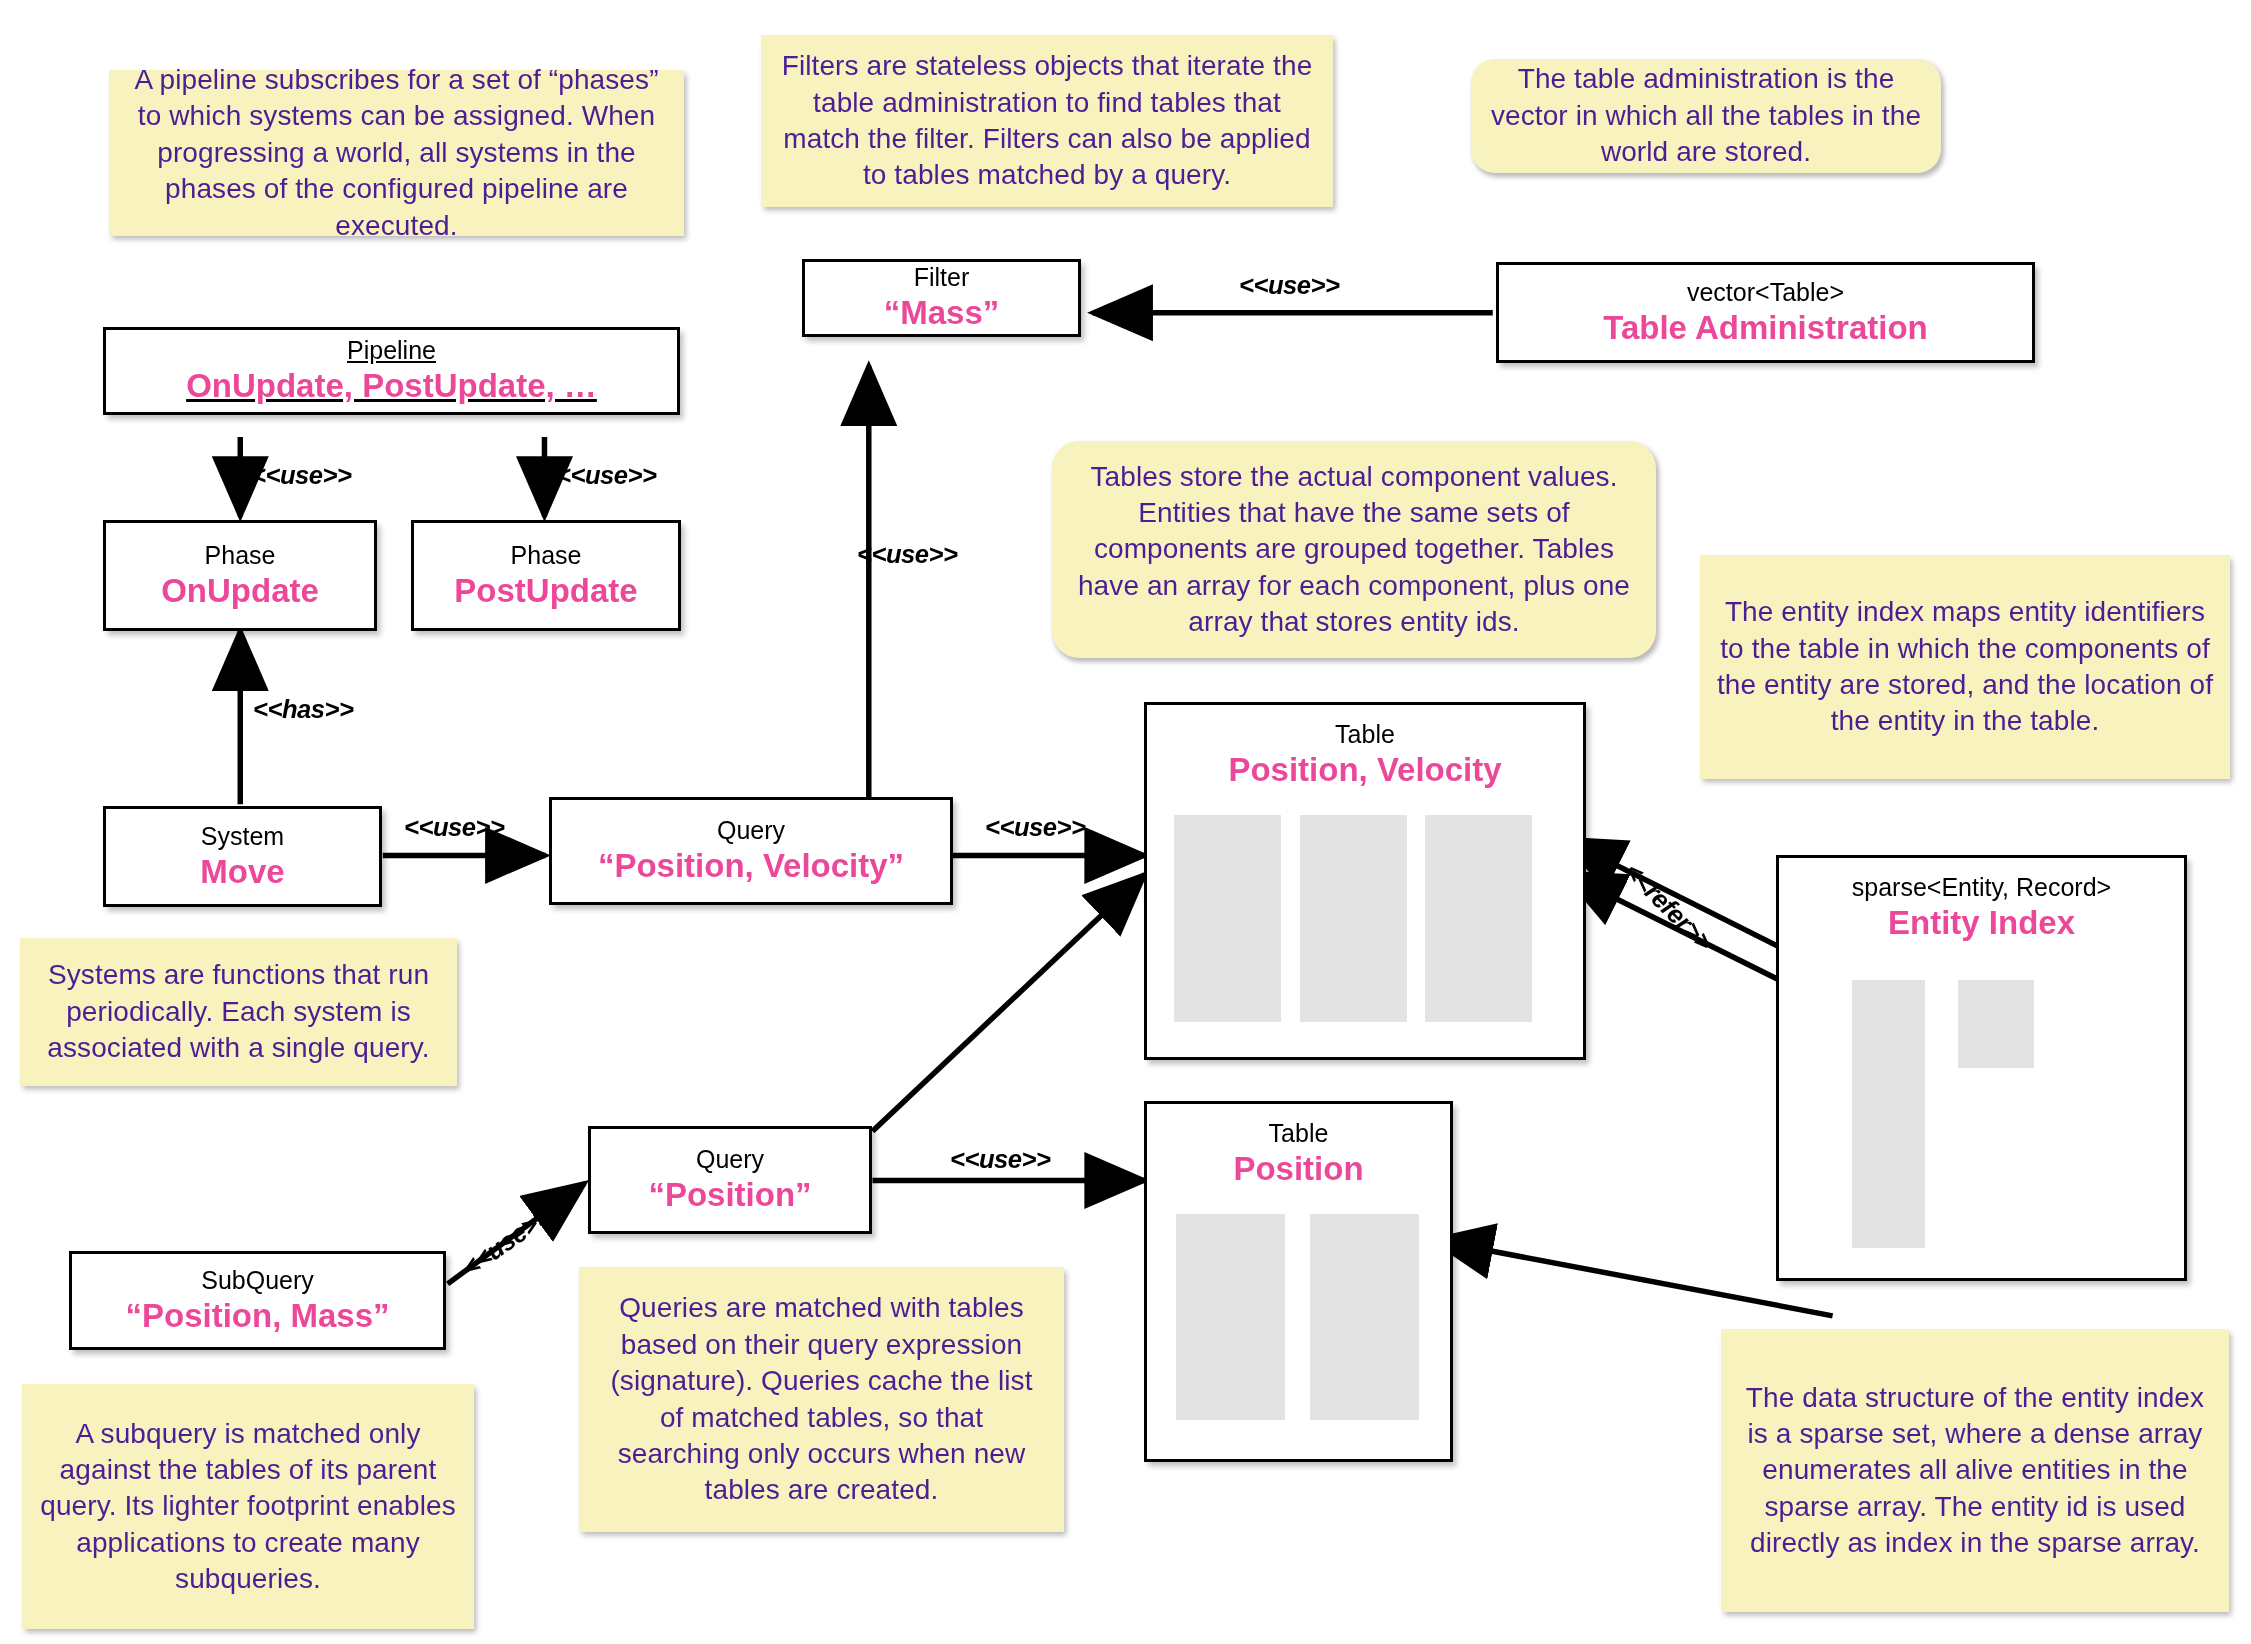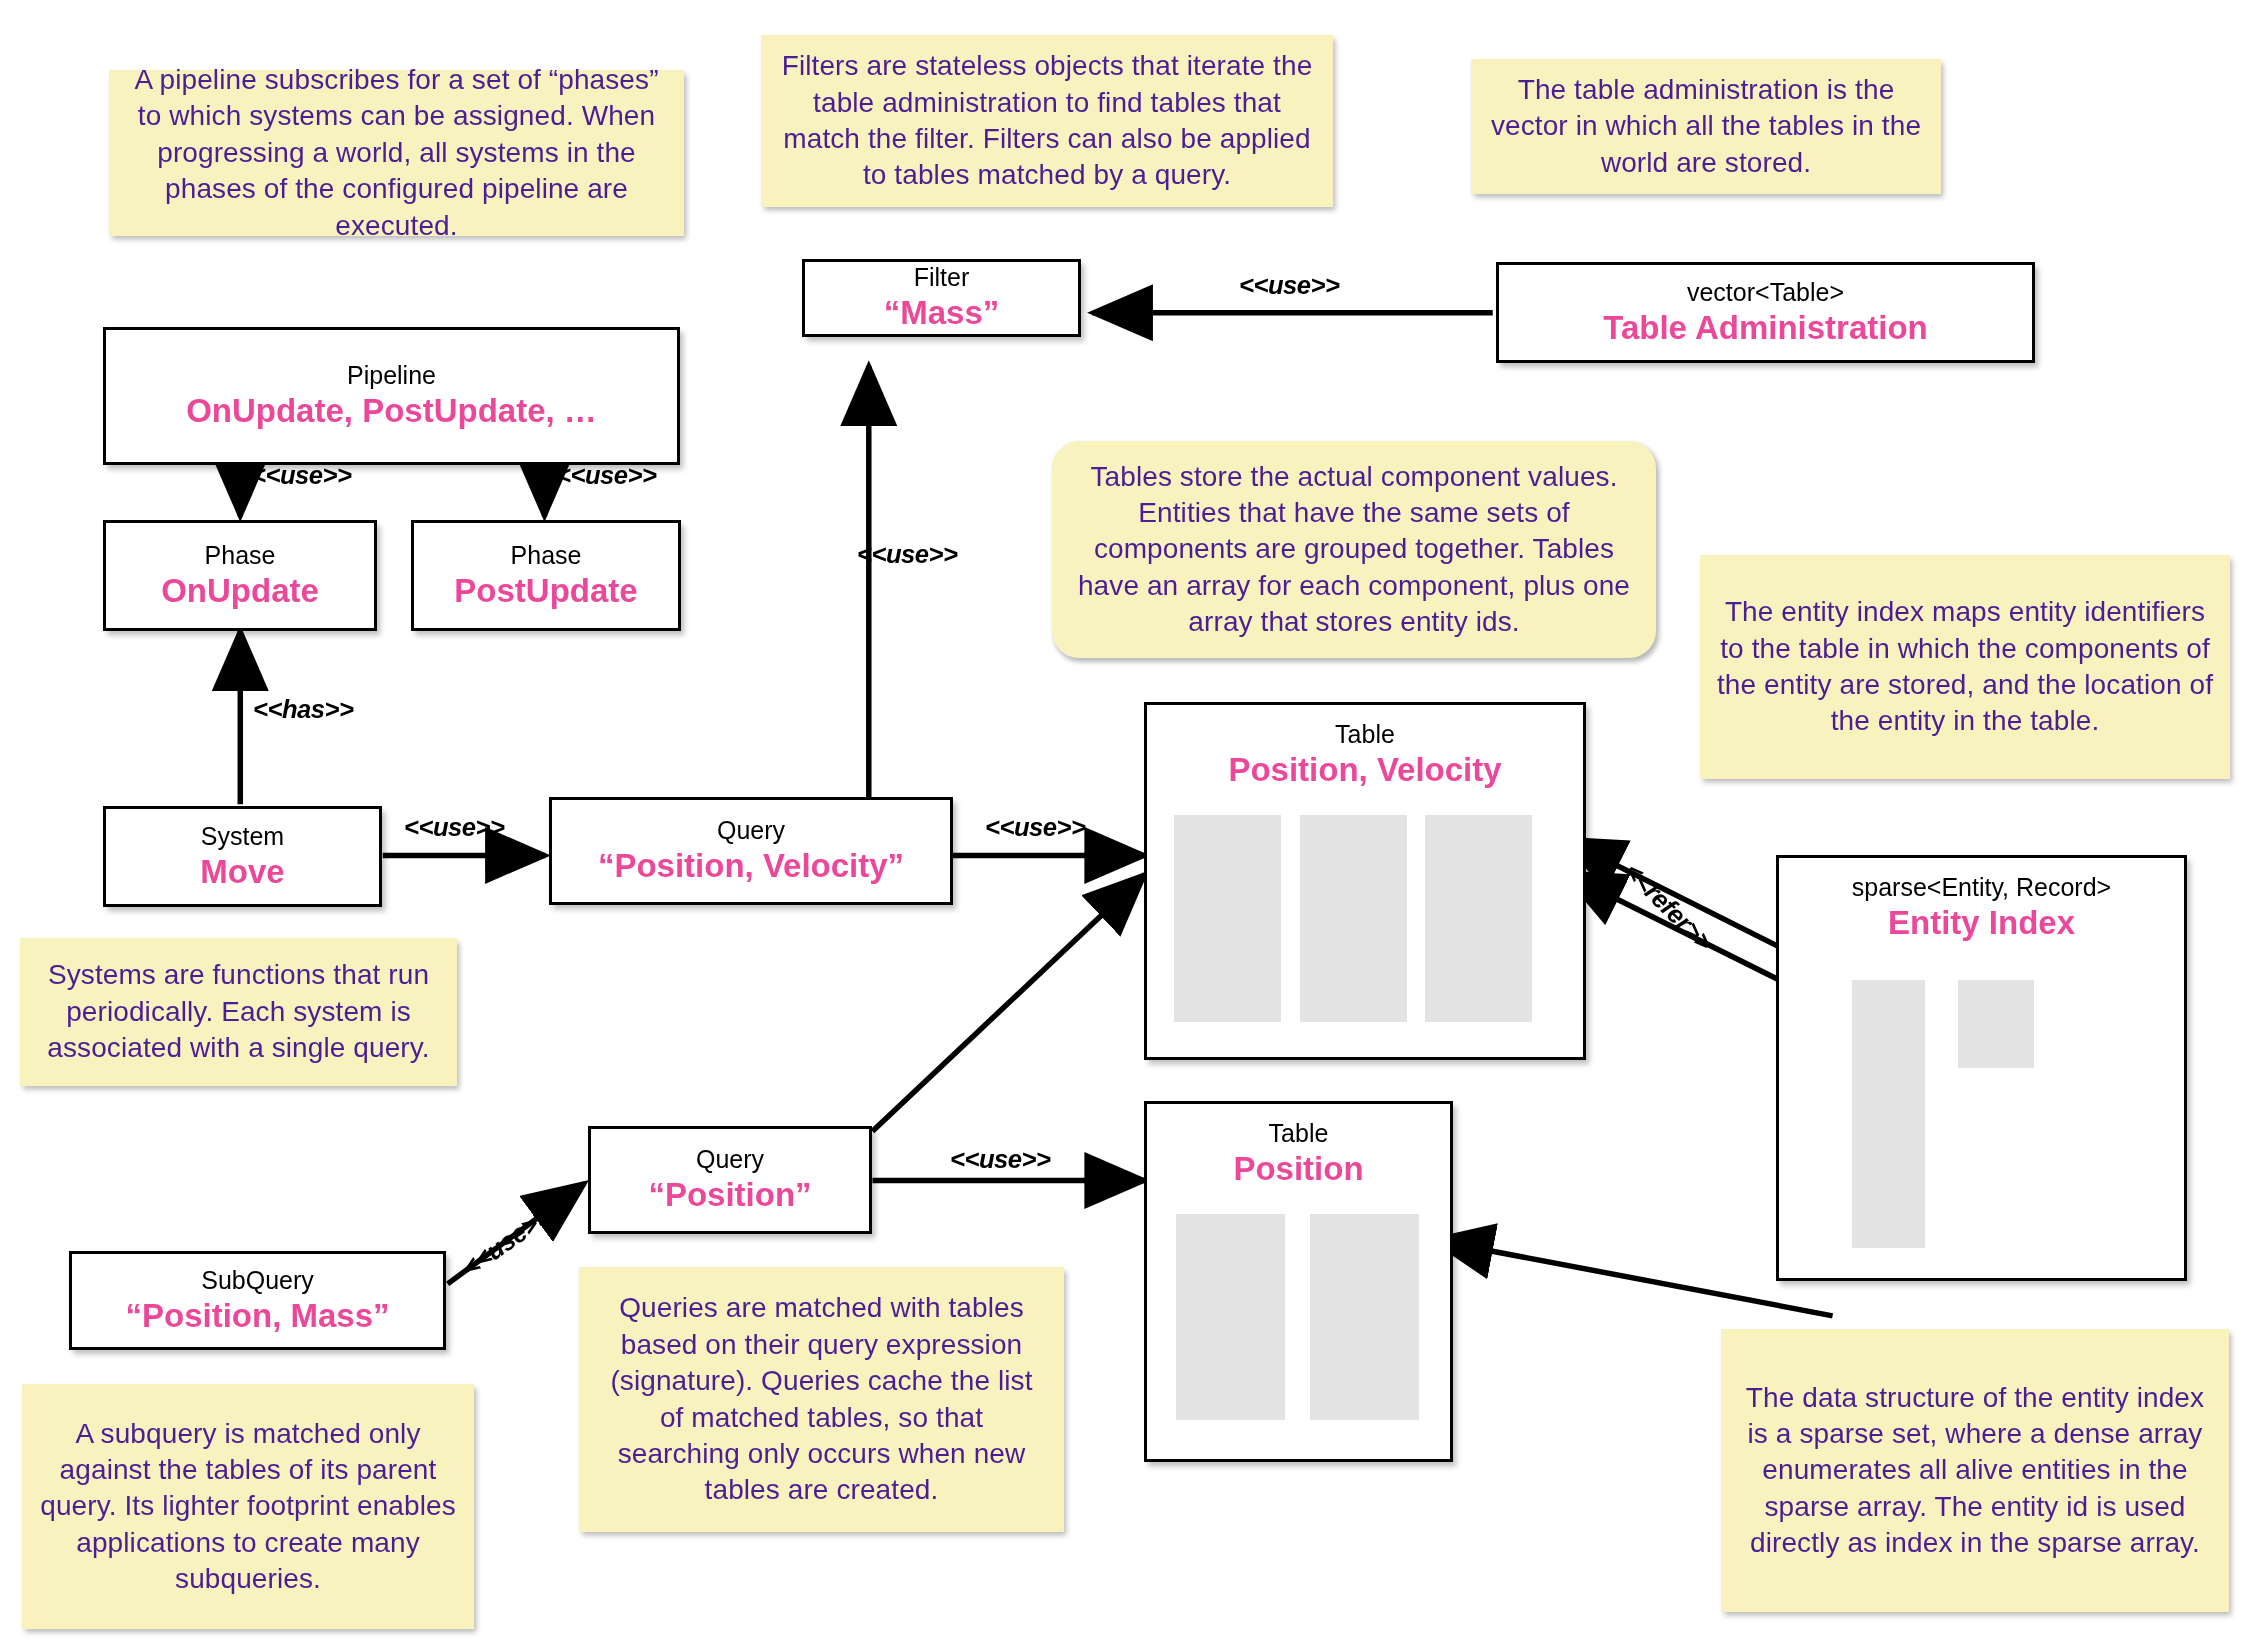--- a/index.html
+++ b/index.html
@@ -109,21 +109,21 @@
   </svg>
 
   <div class="note" style="left:109px;top:70px;width:575px;height:166px;">
     <span>A pipeline subscribes for a set of “phases” to which systems can be assigned. When progressing a world, all systems in the phases of the configured pipeline are executed.</span>
   </div>
 
   <div class="note" style="left:761px;top:35px;width:572px;height:172px;">
     <span>Filters are stateless objects that iterate the table administration to find tables that match the filter. Filters can also be applied to tables matched by a query.</span>
   </div>
 
-  <div class="note" style="left:1471px;top:59px;width:470px;height:135px;">
+  <div class="note" style="left:1471px;top:59px;width:470px;height:114px;border-radius:24px;">
     <span>The table administration is the vector in which all the tables in the world are stored.</span>
   </div>
 
   <div class="note" style="left:1052px;top:441px;width:604px;height:217px;border-radius:27px;">
     <span>Tables store the actual component values. Entities that have the same sets of components are grouped together. Tables have an array for each component, plus one array that stores entity ids.</span>
   </div>
 
   <div class="note" style="left:1700px;top:555px;width:530px;height:224px;">
     <span>The entity index maps entity identifiers to the table in which the components of the entity are stored, and the location of the entity in the table.</span>
   </div>
@@ -147,21 +147,21 @@
   <div class="box" style="left:802px;top:259px;width:279px;height:78px;">
     <div class="stereo">Filter</div>
     <div class="title">“Mass”</div>
   </div>
 
   <div class="box" style="left:1496px;top:262px;width:539px;height:101px;">
     <div class="stereo">vector&lt;Table&gt;</div>
     <div class="title">Table Administration</div>
   </div>
 
-  <div class="box" style="left:103px;top:327px;width:577px;height:138px;">
+  <div class="box" style="left:103px;top:327px;width:577px;height:88px;text-decoration:underline;">
     <div class="stereo">Pipeline</div>
     <div class="title">OnUpdate, PostUpdate, …</div>
   </div>
 
   <div class="box" style="left:103px;top:520px;width:274px;height:111px;">
     <div class="stereo">Phase</div>
     <div class="title">OnUpdate</div>
   </div>
 
   <div class="box" style="left:411px;top:520px;width:270px;height:111px;">

